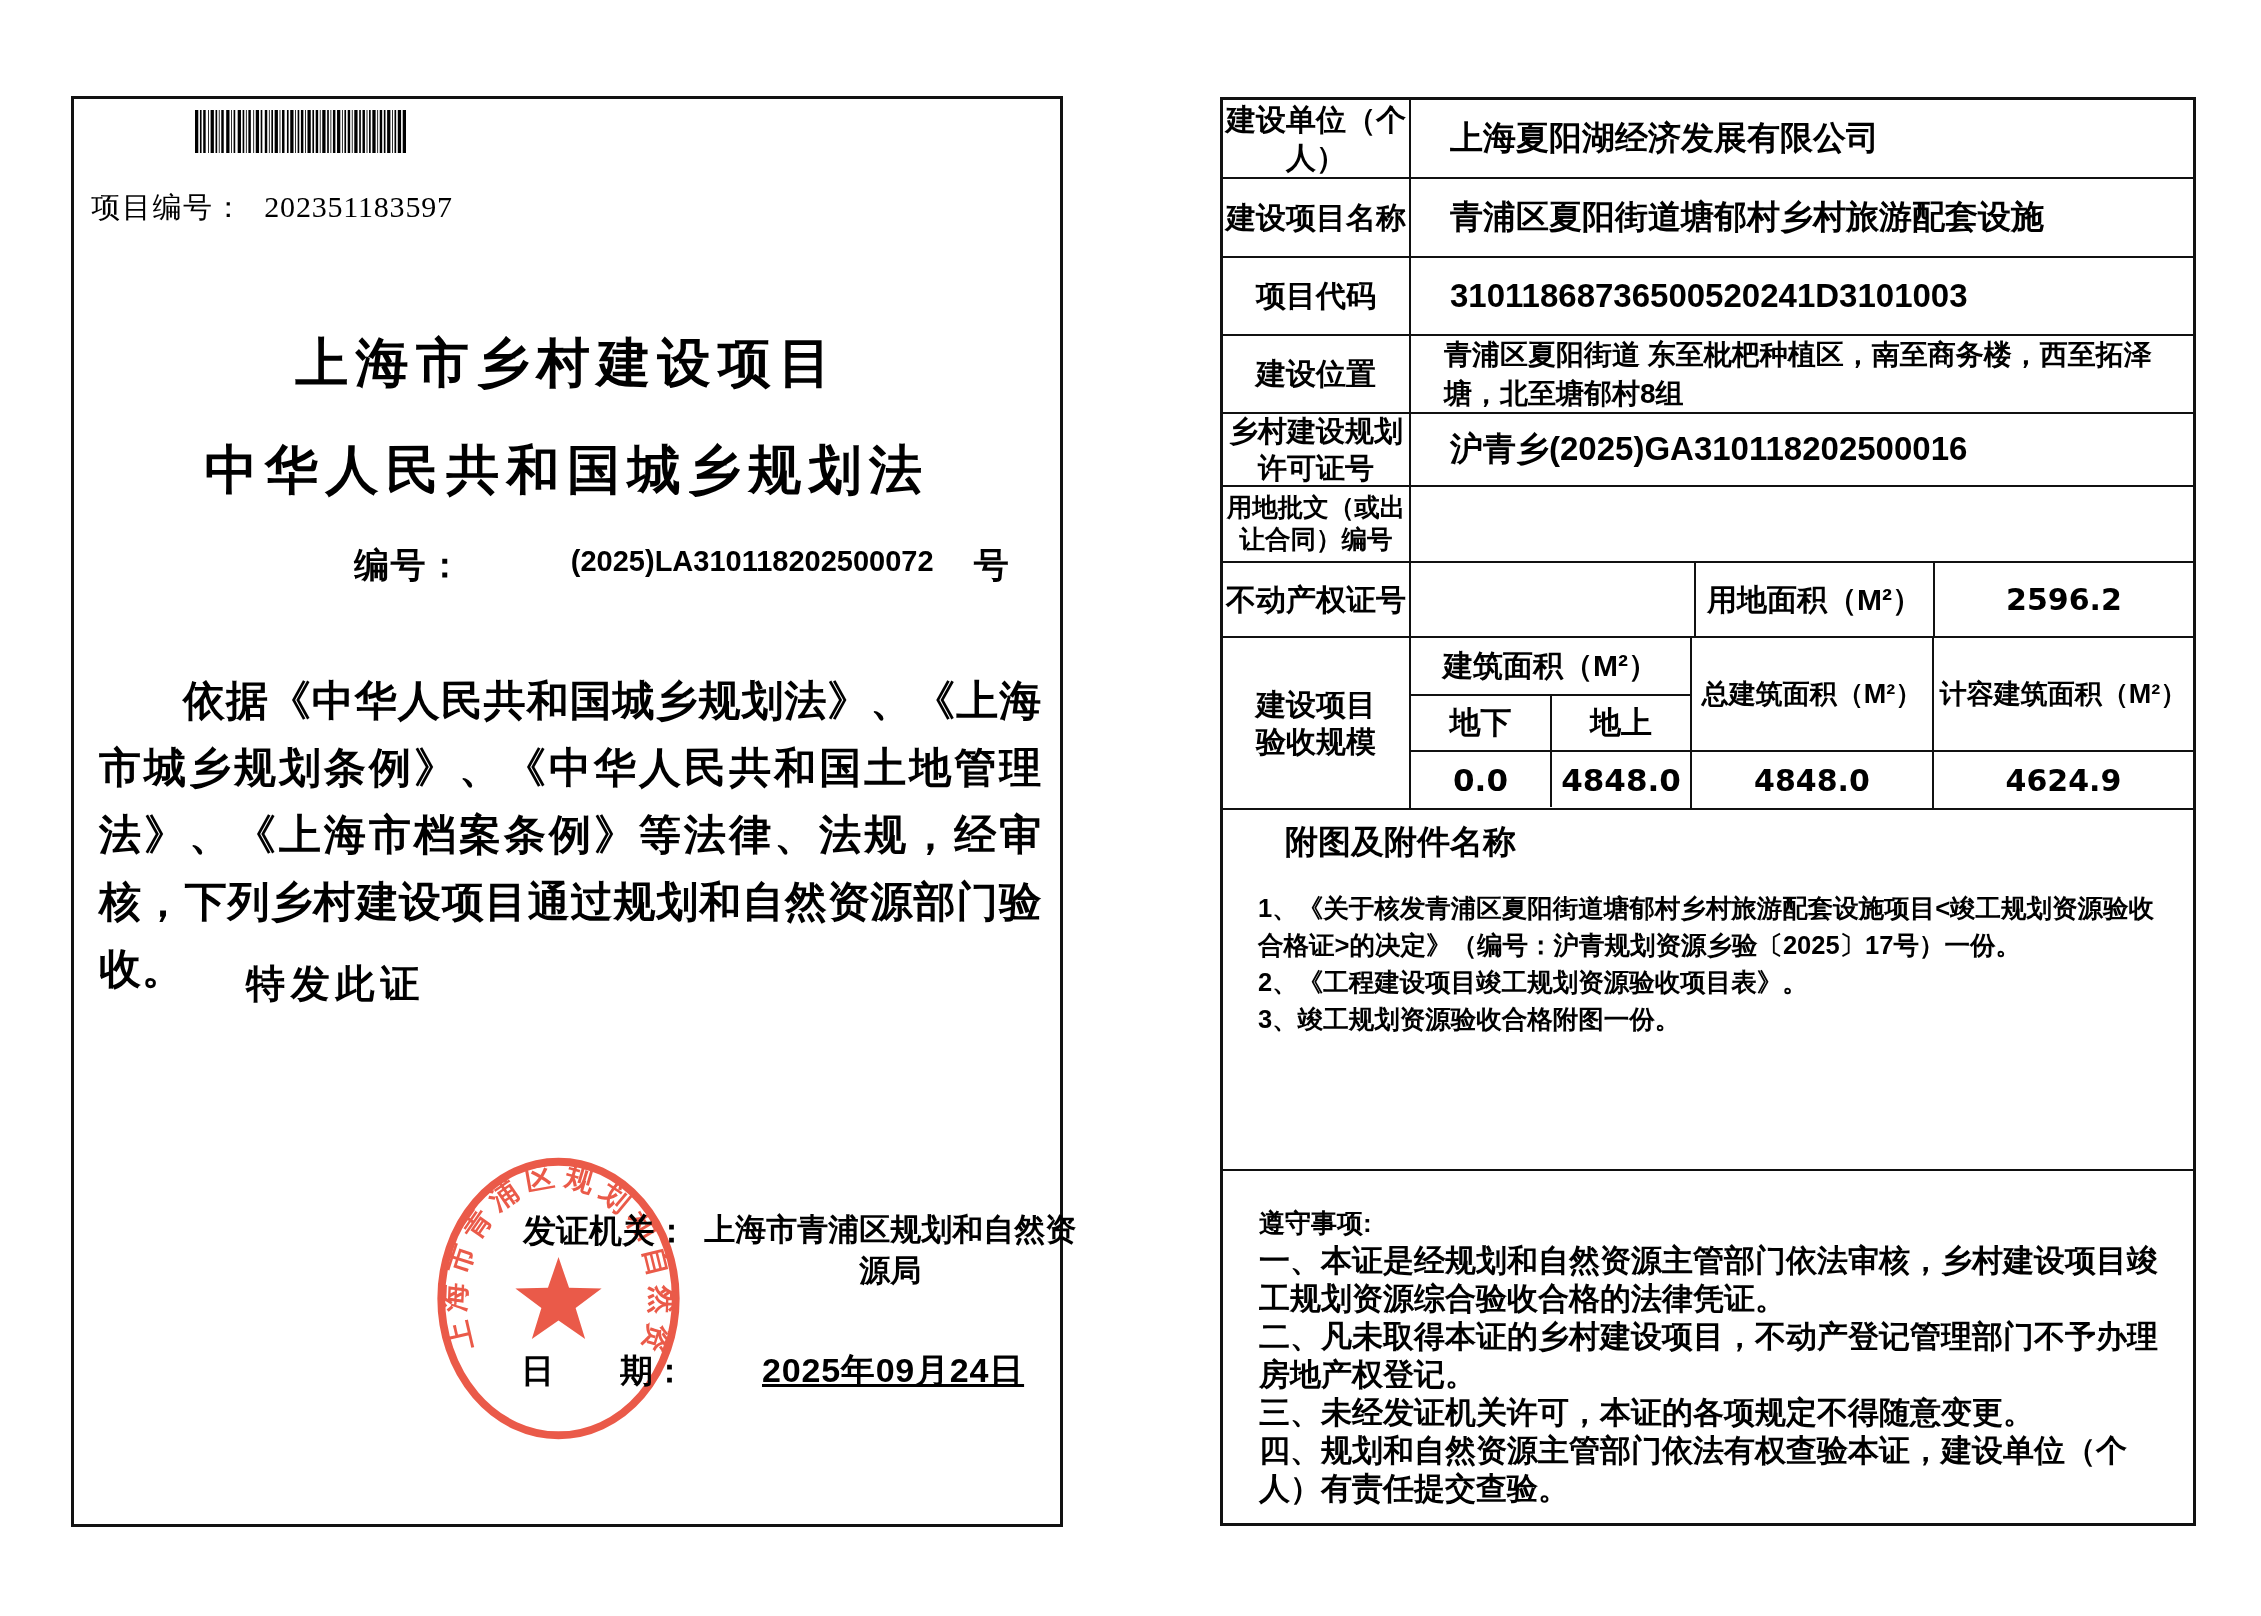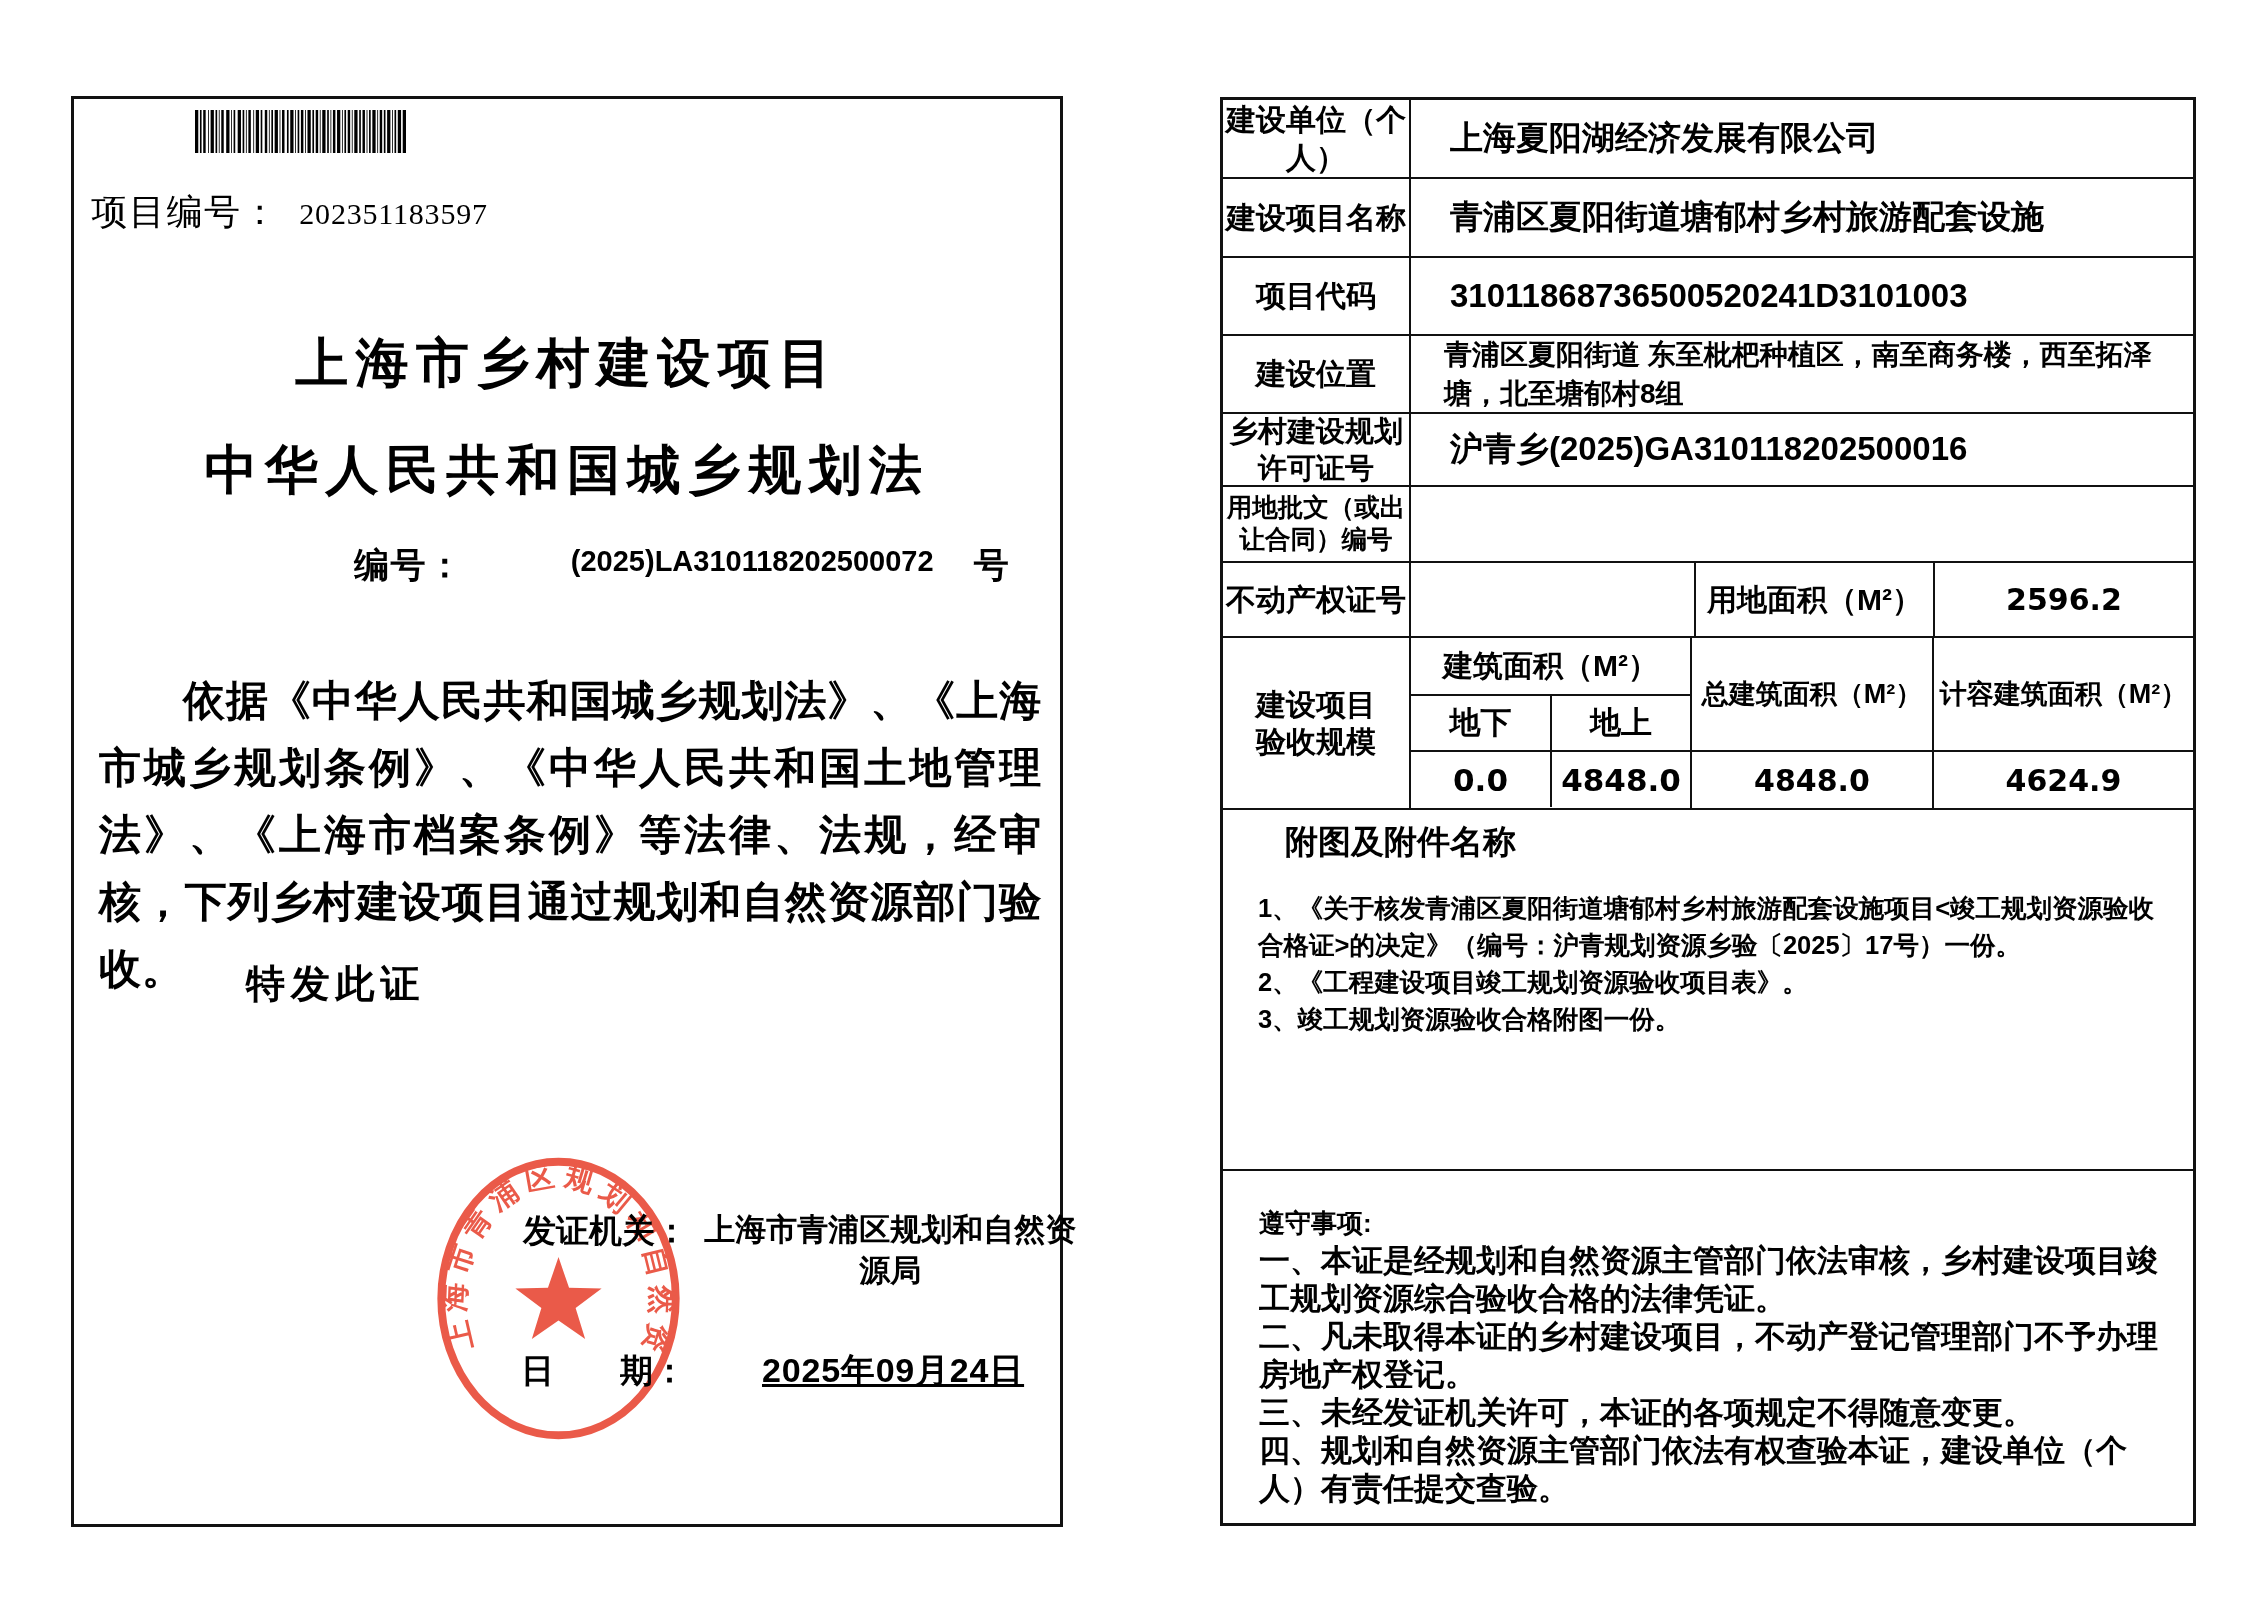--- a/index.html
+++ b/index.html
@@ -5,21 +5,21 @@
   html,body{margin:0;padding:0;background:#ffffff;}
   .canvas{position:relative;width:2261px;height:1616px;background:#ffffff;
           font-family:"Liberation Sans",sans-serif;color:#000;overflow:hidden;}
 
   
   .left-page{position:absolute;left:71px;top:96px;width:992px;height:1431px;
              border:3.3px solid #111;box-sizing:border-box;background:#fff;}
   .barcode{position:absolute;left:121px;top:10.7px;width:211px;height:43px;}
   .proj-no-row{position:absolute;left:17.3px;top:89px;display:flex;align-items:baseline;
                font-family:"Liberation Serif",serif;}
-  .proj-no-label{font-size:36px;letter-spacing:1.6px;}
+  .proj-no-label{font-size:29px;letter-spacing:1.6px;}
   .proj-no-value{font-size:30px;margin-left:20px;letter-spacing:0.8px;}
   .title1{position:absolute;left:0;top:229px;width:100%;text-align:center;
           font-size:53px;font-weight:700;letter-spacing:7.4px;}
   .title2{position:absolute;left:0;top:336px;width:100%;text-align:center;
           font-size:53px;font-weight:700;letter-spacing:7.4px;}
   .certno-row{position:absolute;left:0;top:443px;width:100%;display:flex;align-items:flex-start;
               padding-left:280px;box-sizing:border-box;}
   .certno-label{font-size:35px;font-weight:700;letter-spacing:1.6px;}
   .certno-block{margin-left:107px;width:280px;text-align:center;}
   .certno-line1{font-size:34px;font-weight:600;letter-spacing:1.6px;}

